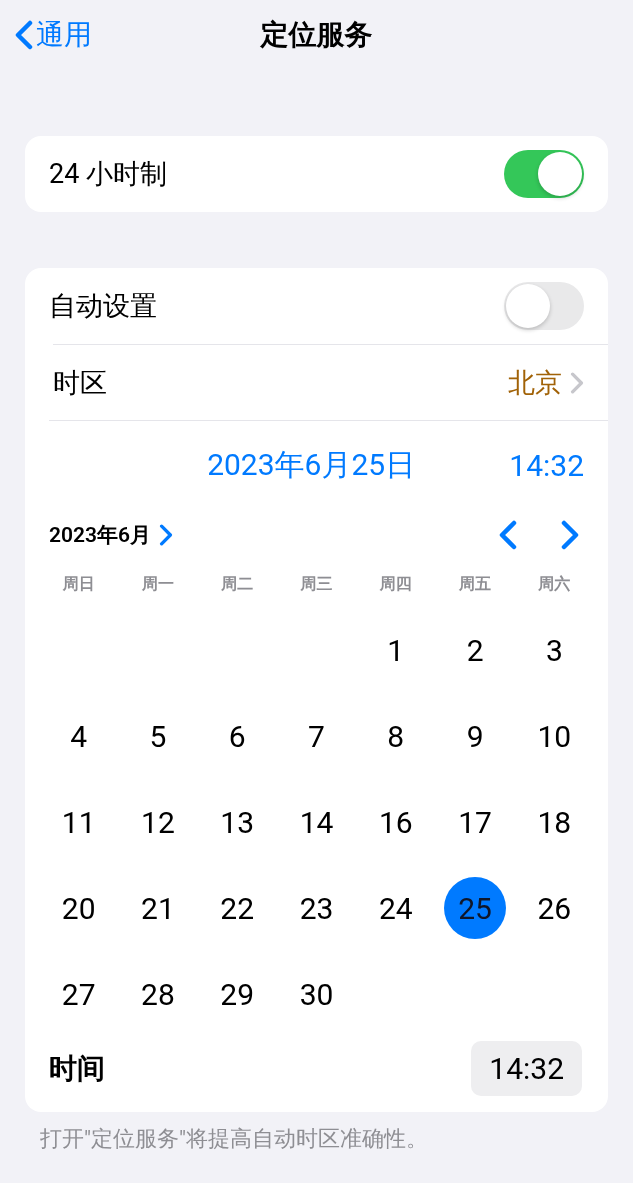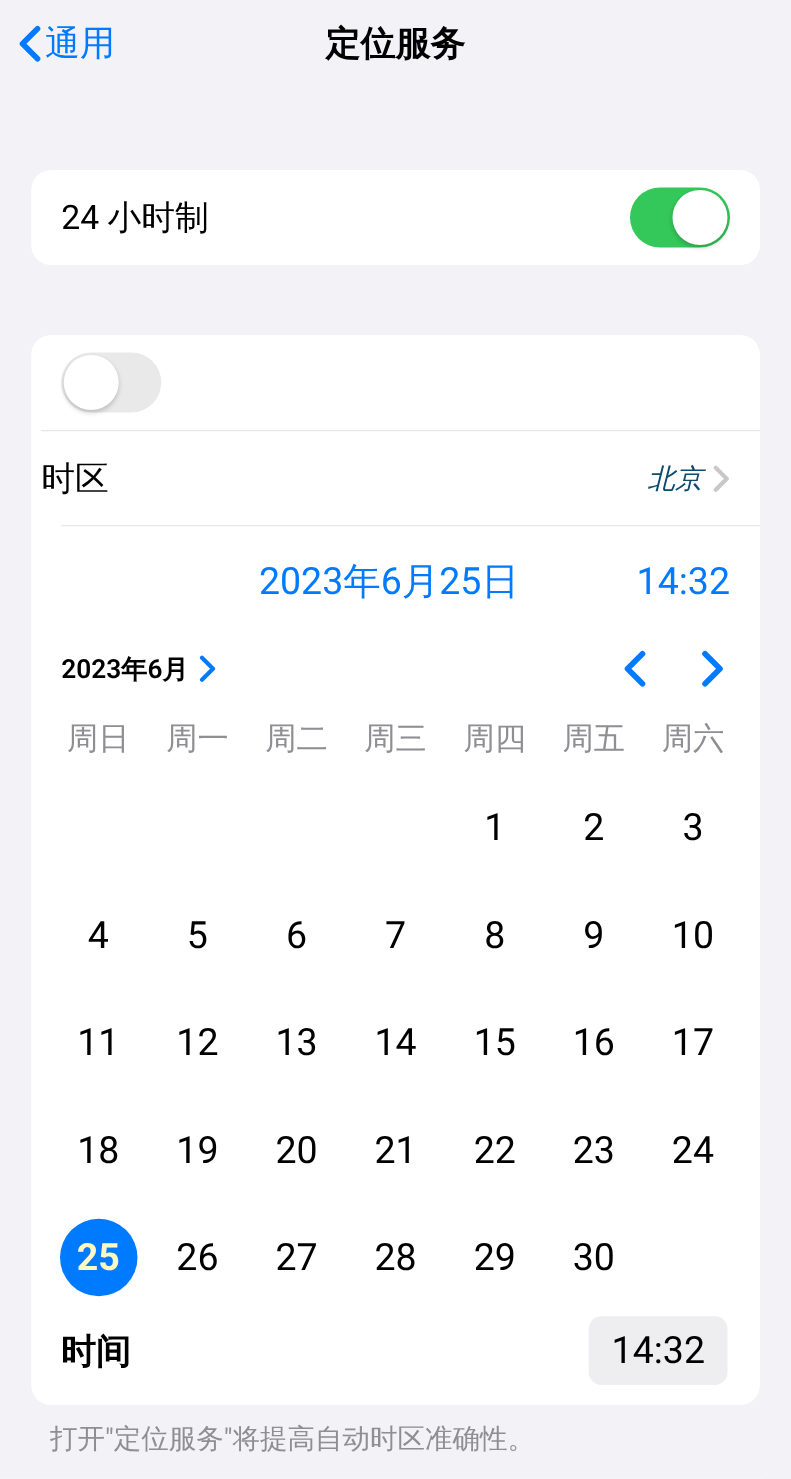--- a/index.html
+++ b/index.html
@@ -46,28 +46,28 @@
     .section.first { margin-top: 66px; }
     .section.second { margin-top: 56px; }
     .row {
       display: flex;
       align-items: center;
       justify-content: space-between;
       min-height: 76px;
       padding: 0 24px;
       font-size: 27px;
     }
-    .row + .row { border-top: 1px solid #e5e5ea; margin-left: 8px; padding-left: 0; gap: 14px; }
+    .row + .row { border-top: 1px solid #e5e5ea; margin-left: 28px; padding-left: 0; gap: 14px; }
     .row-label { color: #000; }
     .row-right {
       display: flex;
       align-items: center;
       gap: 8px;
     }
-    .row-value-gray { color: #0c4a6e; font-size: 22px; font-style: italic; }
+    .row-value-gray { color: #a16207; font-size: 27px; }
     .chevron-right {
       width: 14px;
       height: 22px;
       color: #c7c7cc;
     }
     .switch {
       width: 80px;
       height: 48px;
       border-radius: 24px;
       position: relative;
@@ -129,22 +129,22 @@
       width: 20px;
       height: 30px;
       color: #007aff;
       cursor: pointer;
     }
     .weekdays {
       display: grid;
       grid-template-columns: repeat(7, 1fr);
       text-align: center;
       color: #8e8e93;
-      font-size: 25px;
-      font-weight: 400;
+      font-size: 16px;
+      font-weight: 700;
       padding: 6px 0 12px 0;
     }
     .days {
       display: grid;
       grid-template-columns: repeat(7, 1fr);
       text-align: center;
     }
     .day {
       height: 86px;
       display: flex;
@@ -156,22 +156,22 @@
     }
     .day.empty { cursor: default; }
     .day.selected .day-circle {
       width: 62px;
       height: 62px;
       background: #007aff;
       border-radius: 50%;
       display: flex;
       align-items: center;
       justify-content: center;
-      color: #fef9c3;
-      font-weight: 700;
+      color: #0f172a;
+      font-weight: 400;
     }
     .time-row {
       display: flex;
       align-items: center;
       justify-content: space-between;
       padding: 4px 12px 0 10px;
       font-size: 28px;
       font-weight: 600;
       text-align: right;
     }
@@ -206,20 +206,21 @@
   <div class="row">
     <span class="row-label">24 小时制</span>
     <div class="switch on">
         <div class="switch-knob"></div>
       </div>
   </div>
 </div>
 
 <div class="section second">
   <div class="row">
+    <span class="row-label">自动设置</span>
     <div class="switch off">
         <div class="switch-knob"></div>
       </div>
   </div>
   <div class="row">
     <span class="row-label">时区</span>
     <div class="row-right">
       <span class="row-value-gray">北京</span>
       <svg class="chevron-right" viewBox="0 0 12 20" fill="none" stroke="currentColor" stroke-width="3" stroke-linecap="round" stroke-linejoin="round">
           <polyline points="2,2 10,10 2,18"></polyline>
@@ -271,25 +272,23 @@
         <div class="day">5</div>
         <div class="day">6</div>
         <div class="day">7</div>
         <div class="day">8</div>
         <div class="day">9</div>
         <div class="day">10</div>
         <div class="day">11</div>
         <div class="day">12</div>
         <div class="day">13</div>
         <div class="day">14</div>
-        <div class="day">15</div>
         <div class="day">16</div>
         <div class="day">17</div>
         <div class="day">18</div>
-        <div class="day">19</div>
         <div class="day">20</div>
         <div class="day">21</div>
         <div class="day">22</div>
         <div class="day">23</div>
         <div class="day">24</div>
         <div class="day selected">
           <div class="day-circle">25</div>
         </div>
         <div class="day">26</div>
         <div class="day">27</div>

